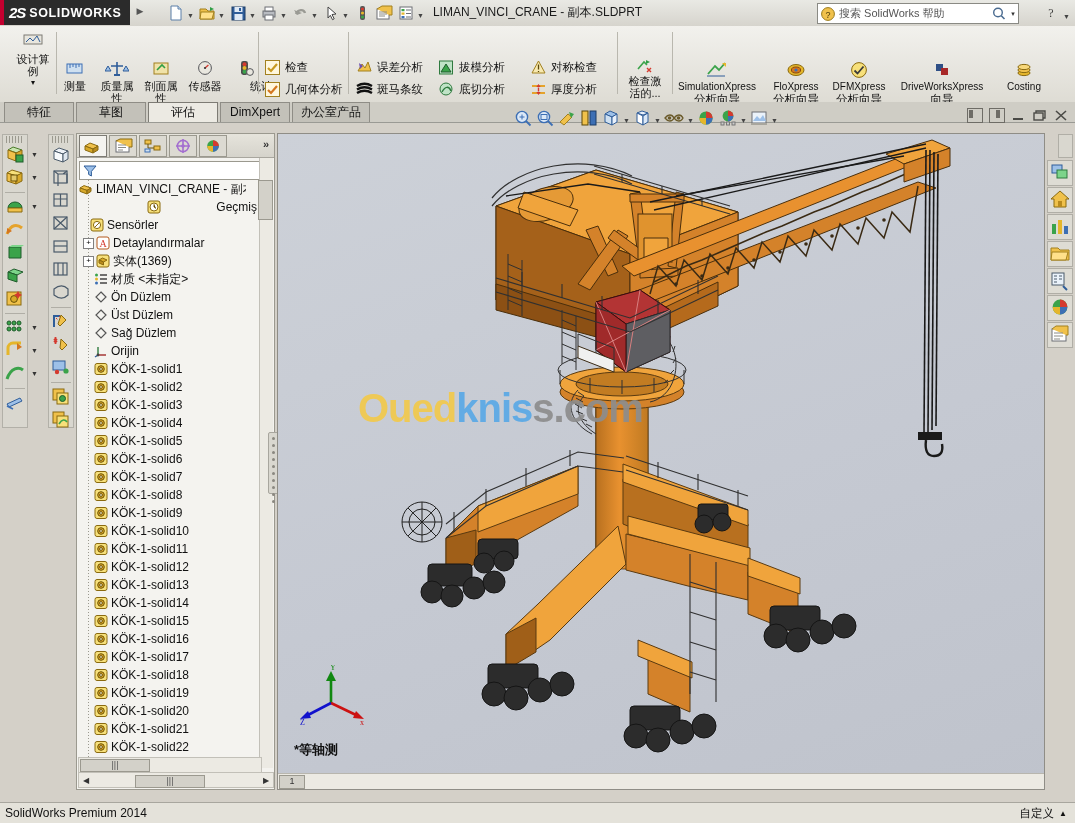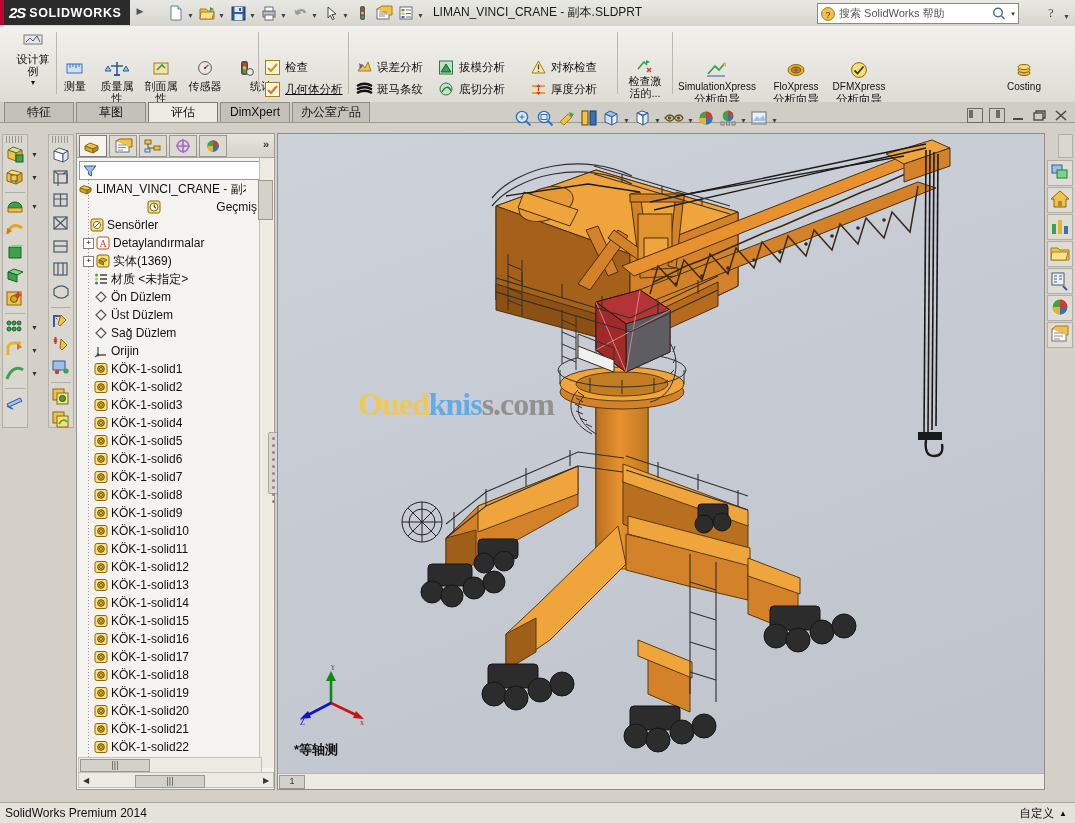--- a/index.html
+++ b/index.html
@@ -105,22 +105,22 @@
   
   .splitter{position:absolute;left:268px;top:432px;width:9px;height:60px;
     background:#d9d7cf;border:1px solid #a8a69e;border-radius:2px;}
   .splitter i{display:block;width:3px;height:3px;background:#8a8880;margin:4px auto 0;border-radius:50%;}
 
   
   .gfx{position:absolute;left:277px;top:133px;width:766px;height:655px;
     background:#c8ccd4;border:1px solid #8f8d86;overflow:hidden;}
   .gfx-inner{position:absolute;inset:0;
      background:linear-gradient(160deg,#cdd1d8 0%,#c5c9d2 55%,#bfc3cc 100%);}
-  .wm{position:absolute;left:80px;top:252px;font-size:32px;font-weight:bold;
-      font-family:Liberation Serif, serif;letter-spacing:-1px;opacity:.92;}
+  .wm{position:absolute;left:80px;top:252px;font-size:40px;font-weight:bold;
+      font-family:Liberation Sans, sans-serif;letter-spacing:-1px;opacity:.92;}
   .wm .a{color:#f2c94c;}
   .wm .b{color:#5aa9e6;}
   .wm .c{color:#8d8d8d;}
   .triad{position:absolute;left:20px;bottom:62px;width:70px;height:62px;}
   .vlabel{position:absolute;left:16px;bottom:30px;font-size:13px;font-weight:bold;color:#111;}
   .gfx-hs{position:absolute;left:0;bottom:0;width:766px;height:15px;background:#eceae3;border-top:1px solid #b8b6ae;}
   .gfx-hs-thumb{position:absolute;left:1px;top:1px;width:24px;height:12px;background:#d3d1c9;border:1px solid #9b998f;font-size:9px;text-align:center;line-height:11px;color:#333;}
 
   
   .rrail{position:absolute;right:2px;top:160px;width:26px;}
@@ -339,21 +339,21 @@
     </div>
     <div class="rsep" style="left:258px;"></div>
 
     <div class="cmd-sm" style="left:264px;top:31px;">
       <svg width="17" height="17" viewBox="0 0 17 17">
           <rect x="1.5" y="1.5" width="14" height="14" fill="#fff7dd" stroke="#a2801f"></rect>
           <path d="M4 9l3 3 6-7" stroke="#c8991f" stroke-width="2.2" fill="none"></path>
         </svg>
       <span class="cl">检查</span>
     </div>
-    <div class="cmd-sm" style="left:264px;top:53px;text-decoration:underline;">
+    <div class="cmd-sm" style="left:264px;top:53px;">
       <svg width="17" height="17" viewBox="0 0 17 17">
           <rect x="1.5" y="1.5" width="14" height="14" fill="#fff7dd" stroke="#a2801f"></rect>
           <path d="M4 9l3 3 6-7" stroke="#d4761f" stroke-width="2.2" fill="none"></path>
         </svg>
       <span class="cl">几何体分析</span>
     </div>
     <div class="cmd-sm" style="left:264px;top:75px;">
       <svg width="17" height="17" viewBox="0 0 17 17">
           <rect x="1.5" y="1.5" width="14" height="14" fill="#fff1e6" stroke="#b4591f"></rect>
           <path d="M8.5 4v9M4 8.5h9" stroke="#d43a2f" stroke-width="2.2"></path>
@@ -468,20 +468,28 @@
       <div class="en">FloXpress</div>
       <div class="cn">分析向导</div>
     </div>
     <div class="xp" style="left:828px;top:34px;width:62px;">
       <svg width="22" height="20" viewBox="0 0 22 20" style="margin:0 auto">
           <circle cx="11" cy="10" r="7.4" fill="#f7e07a" stroke="#8a6a10"></circle>
           <path d="M6.5 10.5l3 3 6-7" stroke="#3a3a3a" stroke-width="1.8" fill="none"></path>
         </svg>
       <div class="en">DFMXpress</div>
       <div class="cn">分析向导</div>
+    </div>
+    <div class="xp" style="left:890px;top:34px;width:104px;">
+      <svg width="22" height="20" viewBox="0 0 22 20" style="margin:0 auto">
+          <rect x="5" y="4" width="7" height="7" fill="#2f4f86"></rect>
+          <rect x="10" y="8" width="7" height="7" fill="#a82828"></rect>
+        </svg>
+      <div class="en">DriveWorksXpress</div>
+      <div class="cn">向导</div>
     </div>
     <div class="xp" style="left:998px;top:34px;width:52px;">
       <svg width="22" height="20" viewBox="0 0 22 20" style="margin:0 auto">
           <ellipse cx="11" cy="13" rx="6" ry="2.6" fill="#e5b62b" stroke="#8a6a10"></ellipse>
           <ellipse cx="11" cy="10" rx="6" ry="2.6" fill="#f0c14b" stroke="#8a6a10"></ellipse>
           <ellipse cx="11" cy="7" rx="6" ry="2.6" fill="#f7d77a" stroke="#8a6a10"></ellipse>
         </svg>
       <div class="en">Costing</div>
     </div>
   </div>

